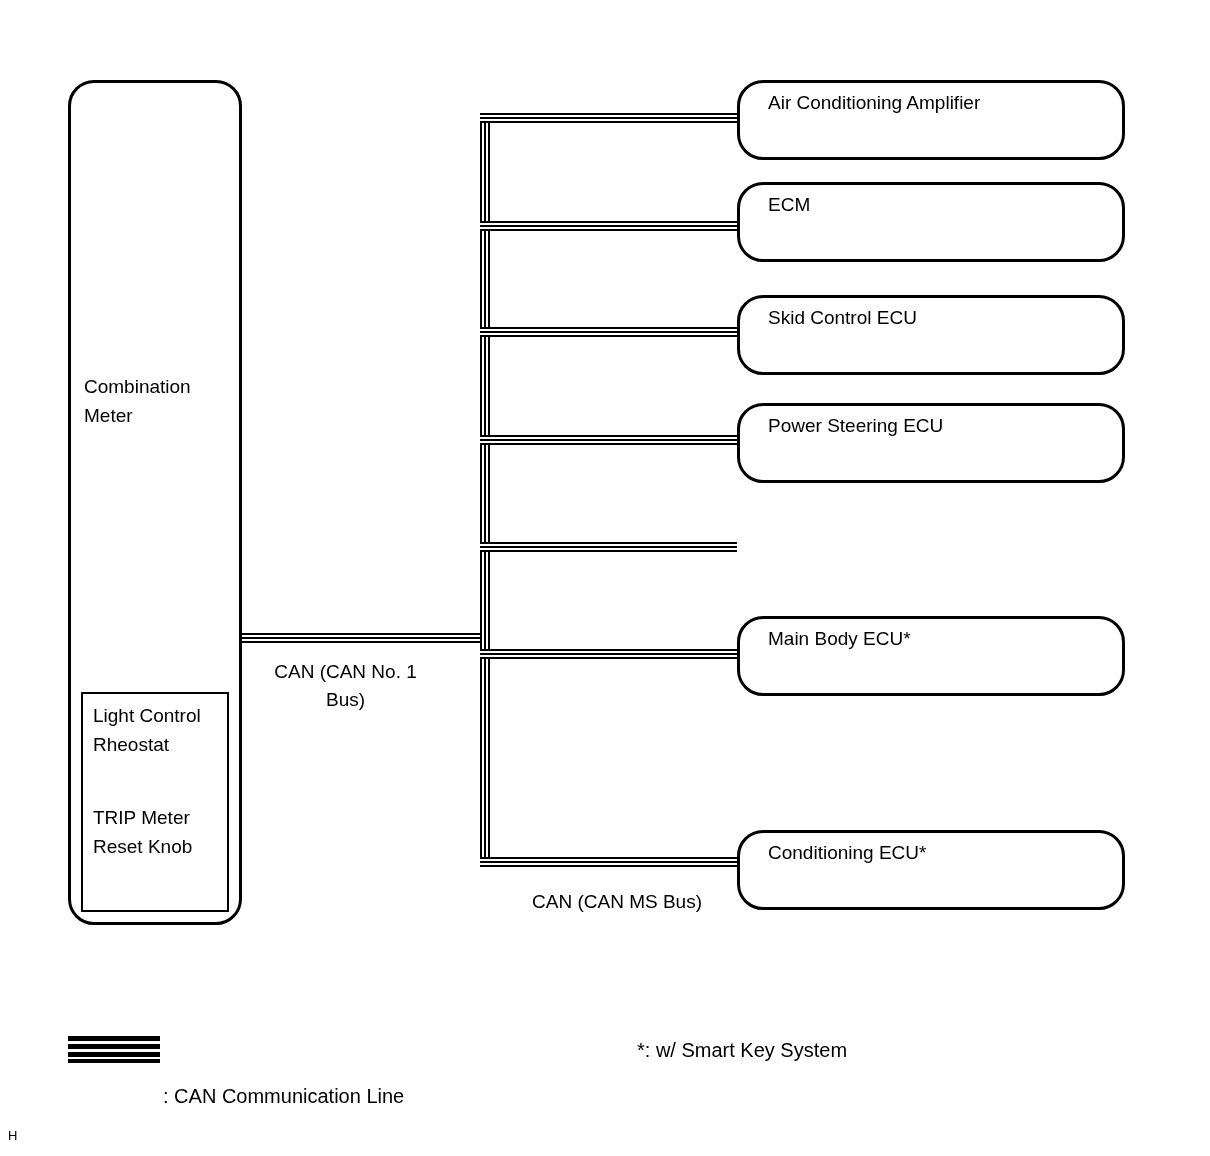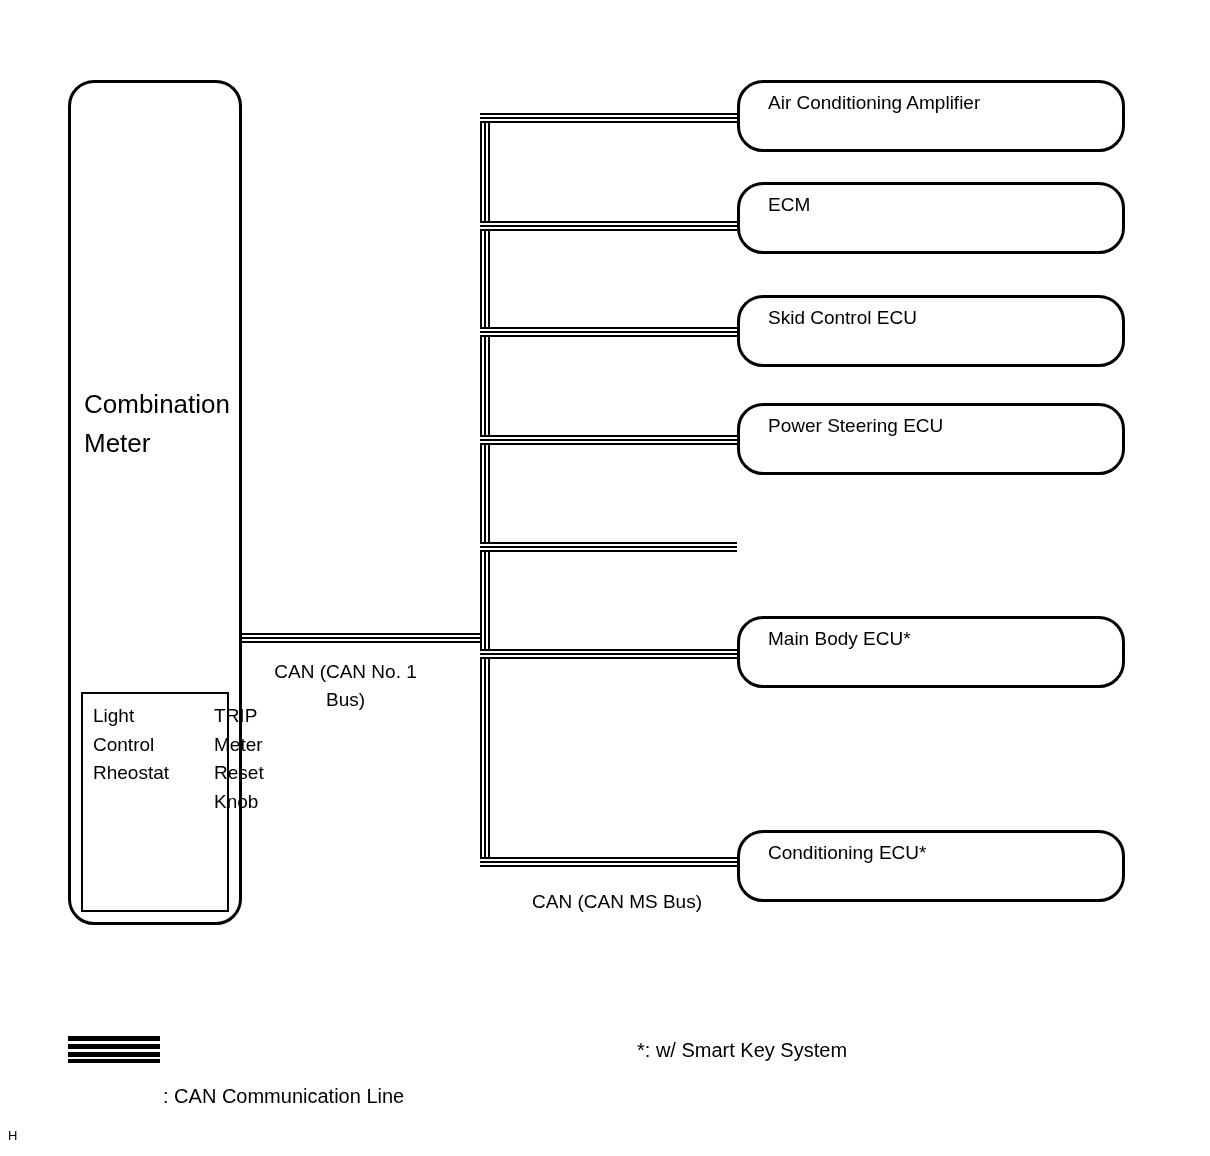--- a/index.html
+++ b/index.html
@@ -26,45 +26,44 @@
     border: 3px solid #000;
     border-radius: 26px;
     box-sizing: border-box;
     background: #fff;
   }
   .meter-label {
     position: absolute;
     left: 13px;
     top: 290px;
     width: 145px;
-    font-size: 26px;
+    font-size: 19px;
     line-height: 1.5;
-    margin-top: 12px;
   }
   .meter-inner {
     position: absolute;
     left: 10px;
     top: 609px;
     width: 148px;
     height: 220px;
     border: 2px solid #000;
     box-sizing: border-box;
     padding: 8px 20px 8px 10px;
     display: flex;
-    flex-direction: row;
+    flex-direction: column;
     gap: 45px;
     font-size: 19px;
     line-height: 1.5;
   }
   
   .node {
     position: absolute;
     left: 737px;
     width: 388px;
-    height: 72px;
+    height: 80px;
     border: 3px solid #000;
     border-radius: 26px;
     box-sizing: border-box;
     background: #fff;
   }
   .node-label {
     position: absolute;
     left: 28px;
     top: 9px;
     font-size: 19px;

